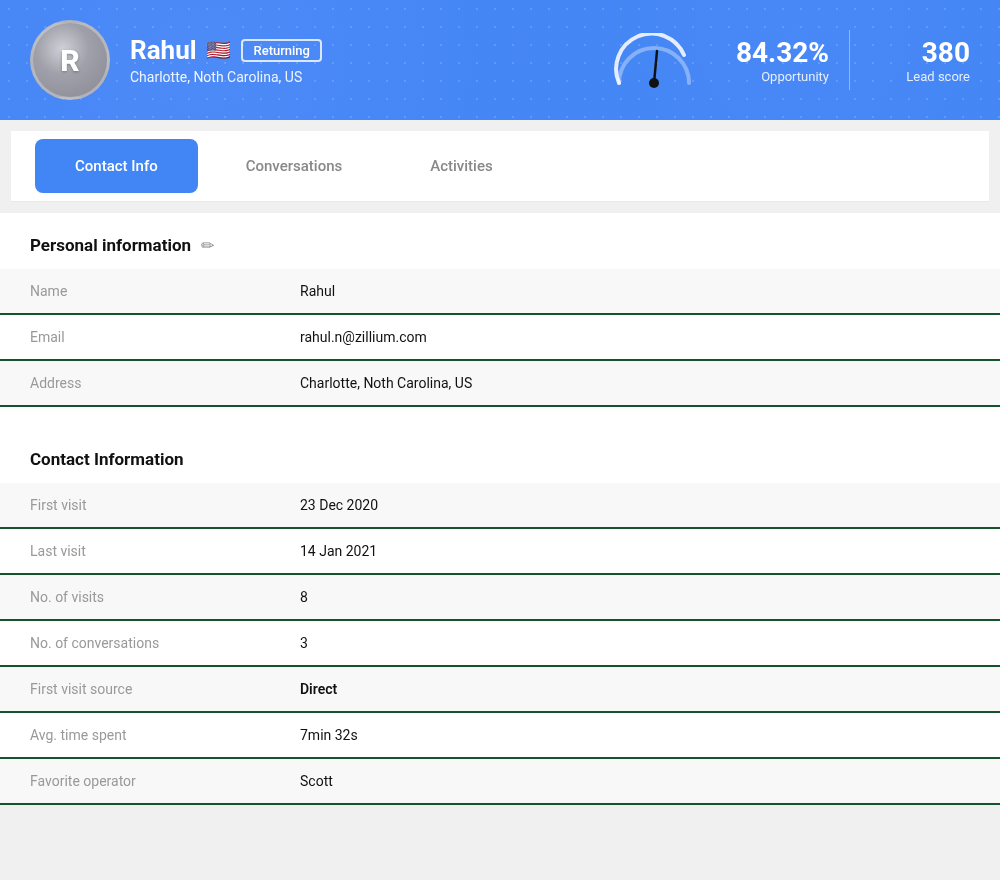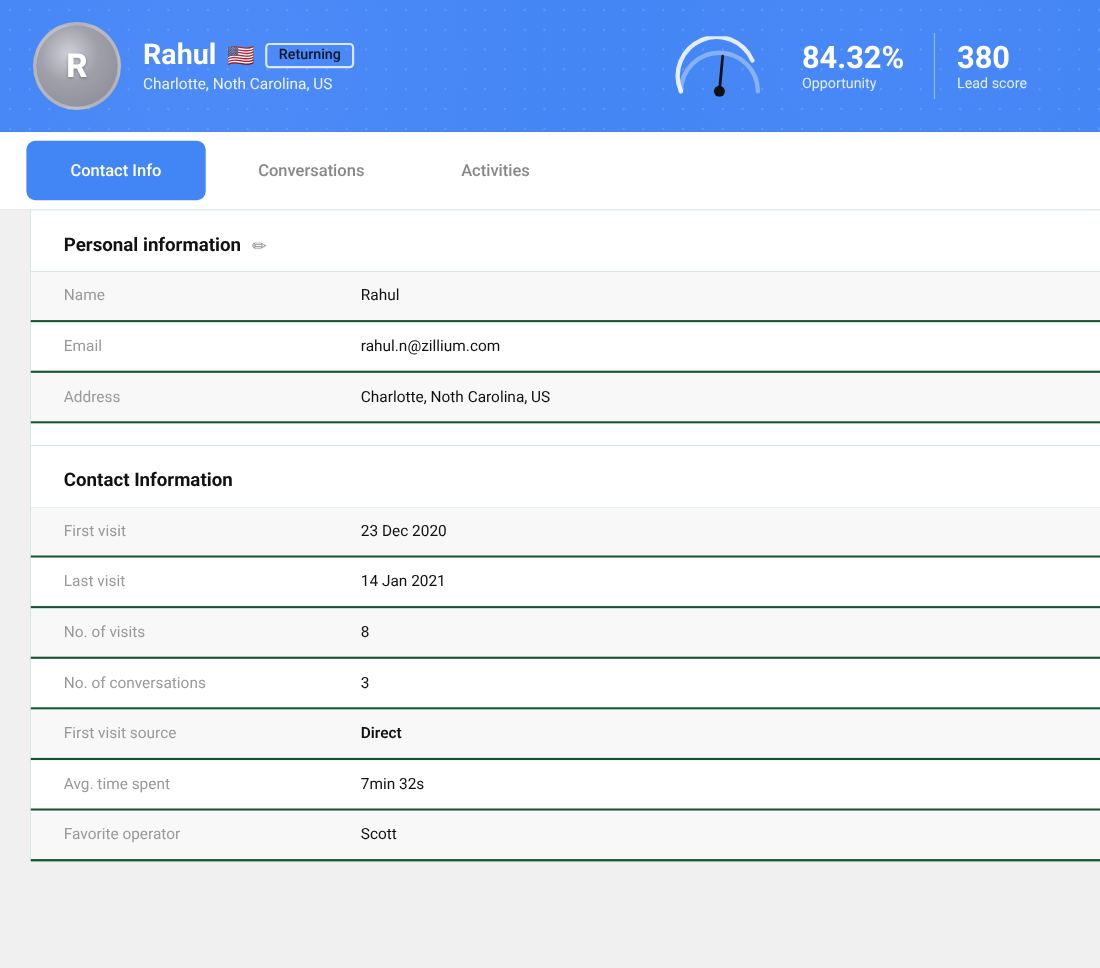--- a/index.html
+++ b/index.html
@@ -79,21 +79,21 @@
     .header-name {
       font-size: 26px;
       font-weight: 700;
       color: white;
     }
     .flag {
       font-size: 20px;
     }
     .returning-badge {
       border: 2px solid rgba(255,255,255,0.8);
-      color: #0f172a;
+      color: #ffffff;
       padding: 2px 10px;
       border-radius: 4px;
       font-size: 13px;
       font-weight: 500;
     }
     .header-location {
       color: rgba(255,255,255,0.9);
       font-size: 14px;
     }
 
@@ -115,21 +115,21 @@
     .stats-divider {
       width: 1px;
       height: 60px;
       background: rgba(255,255,255,0.4);
       position: relative;
       z-index: 1;
     }
     .stat-block {
       display: flex;
       flex-direction: column;
-      align-items: flex-start;
+      align-items: flex-end;
       position: relative;
       z-index: 1;
       min-width: 100px;
     }
     .stat-value {
       font-size: 28px;
       font-weight: 700;
       color: white;
     }
     .stat-label {
@@ -137,21 +137,21 @@
       color: rgba(255,255,255,0.85);
     }
 
     
     .tabs-container {
       background: white;
       padding: 0 20px;
       display: flex;
       gap: 0;
       border-bottom: 1px solid #e8e8e8;
-      margin: 0;
+      margin: 11px;
     }
     .tab {
       padding: 18px 40px;
       font-size: 15px;
       font-weight: 500;
       cursor: pointer;
       border-radius: 6px;
       margin: 8px 4px;
     }
     .tab.active {
@@ -159,23 +159,22 @@
       color: white;
       border-radius: 8px;
     }
     .tab.inactive {
       color: #888;
       background: transparent;
     }
 
     
     .content {
-      background: #22c55e;
+      background: #fdba74;
       padding: 0;
-      margin-left: 28px;
     }
 
     
     .section-header {
       padding: 22px 30px 14px;
       display: flex;
       align-items: center;
       gap: 10px;
       background: white;
     }

